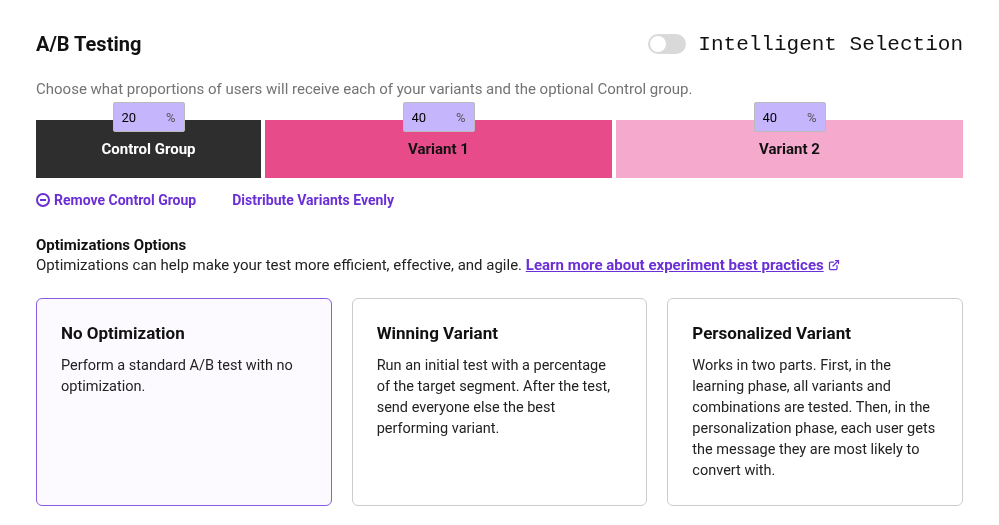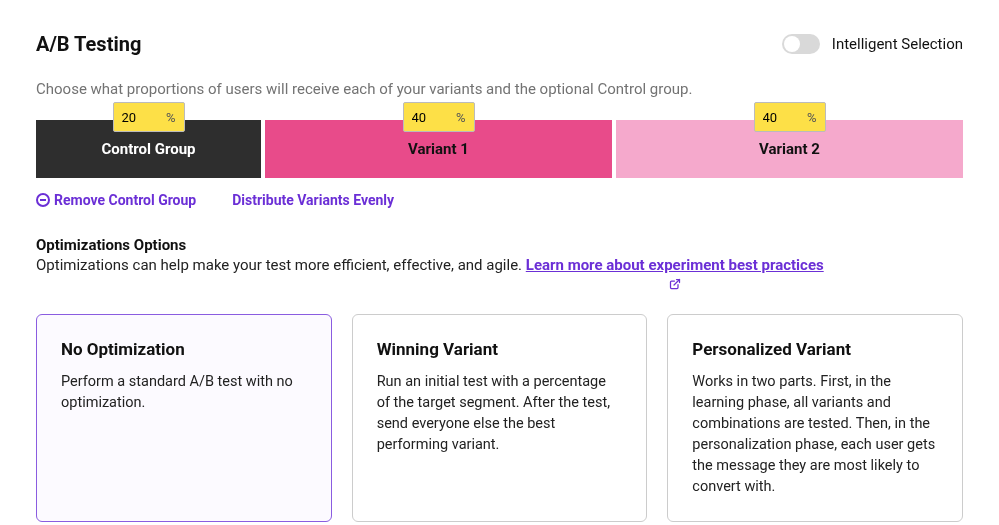--- a/index.html
+++ b/index.html
@@ -37,21 +37,22 @@
       content: "";
       position: absolute;
       left: 2px;
       top: 2px;
       width: 16px;
       height: 16px;
       background: #fff;
       border-radius: 50%;
     }
     .toggle-label {
-      font-size: 15px;
+      font-size: 21px;
+      font-family: Liberation Mono, monospace;
     }
     .subtitle {
       font-size: 15px;
       margin-bottom: 22px;
       color: #737373;
     }
     .variants-row {
       display: flex;
       gap: 4px;
       margin-bottom: 14px;
@@ -80,21 +81,21 @@
       background: #f5a9cc;
       color: #111;
     }
     .pct-input {
       position: absolute;
       top: -18px;
       left: 50%;
       transform: translateX(-50%);
       width: 72px;
       height: 30px;
-      background: #fde047;
+      background: #c4b5fd;
       border: 1px solid #bbb;
       border-radius: 2px;
       display: flex;
       align-items: center;
       padding: 0 8px;
       font-size: 13px;
       color: #111;
       font-weight: 400;
     }
     .pct-input input {
@@ -154,21 +155,20 @@
       margin-bottom: 24px;
     }
     .learn-link {
       color: #6b2fd6;
       font-weight: 700;
       text-decoration: underline;
       cursor: pointer;
       display: inline-flex;
       align-items: center;
       gap: 4px;
-      flex-direction: column;
     }
     .ext-icon {
       width: 12px;
       height: 12px;
       display: inline-block;
     }
     .cards-row {
       display: flex;
       gap: 20px;
     }

